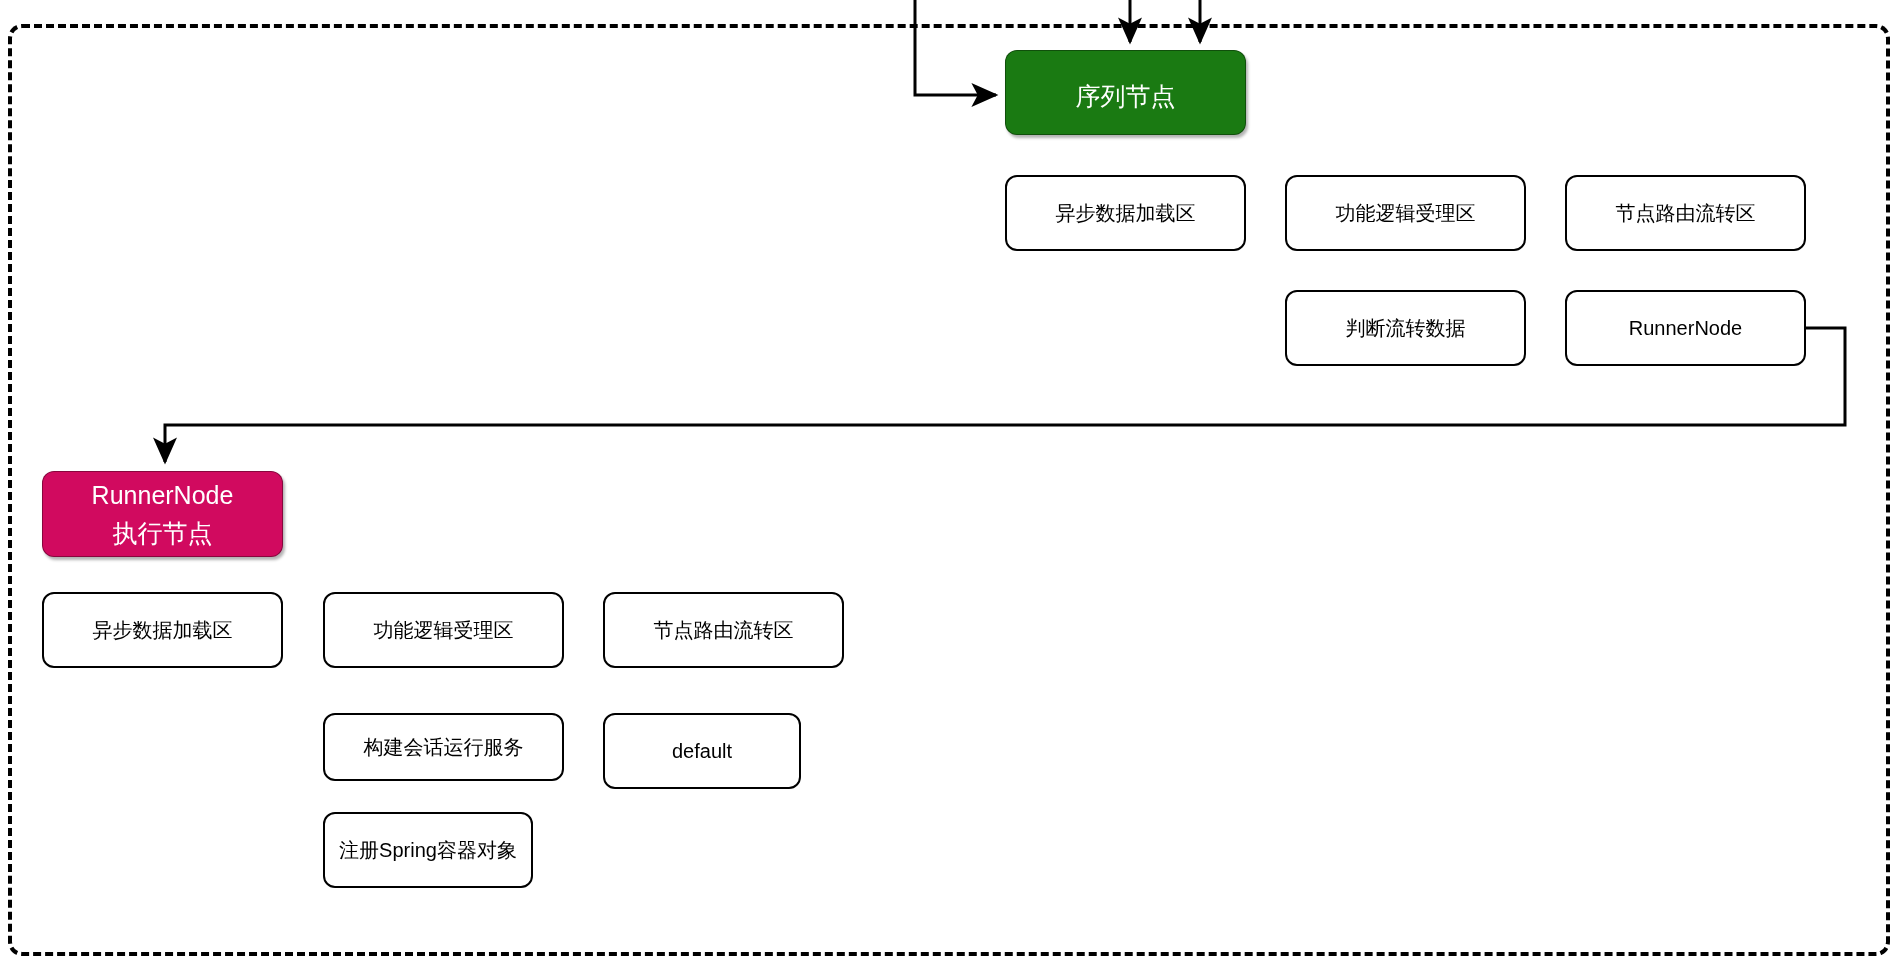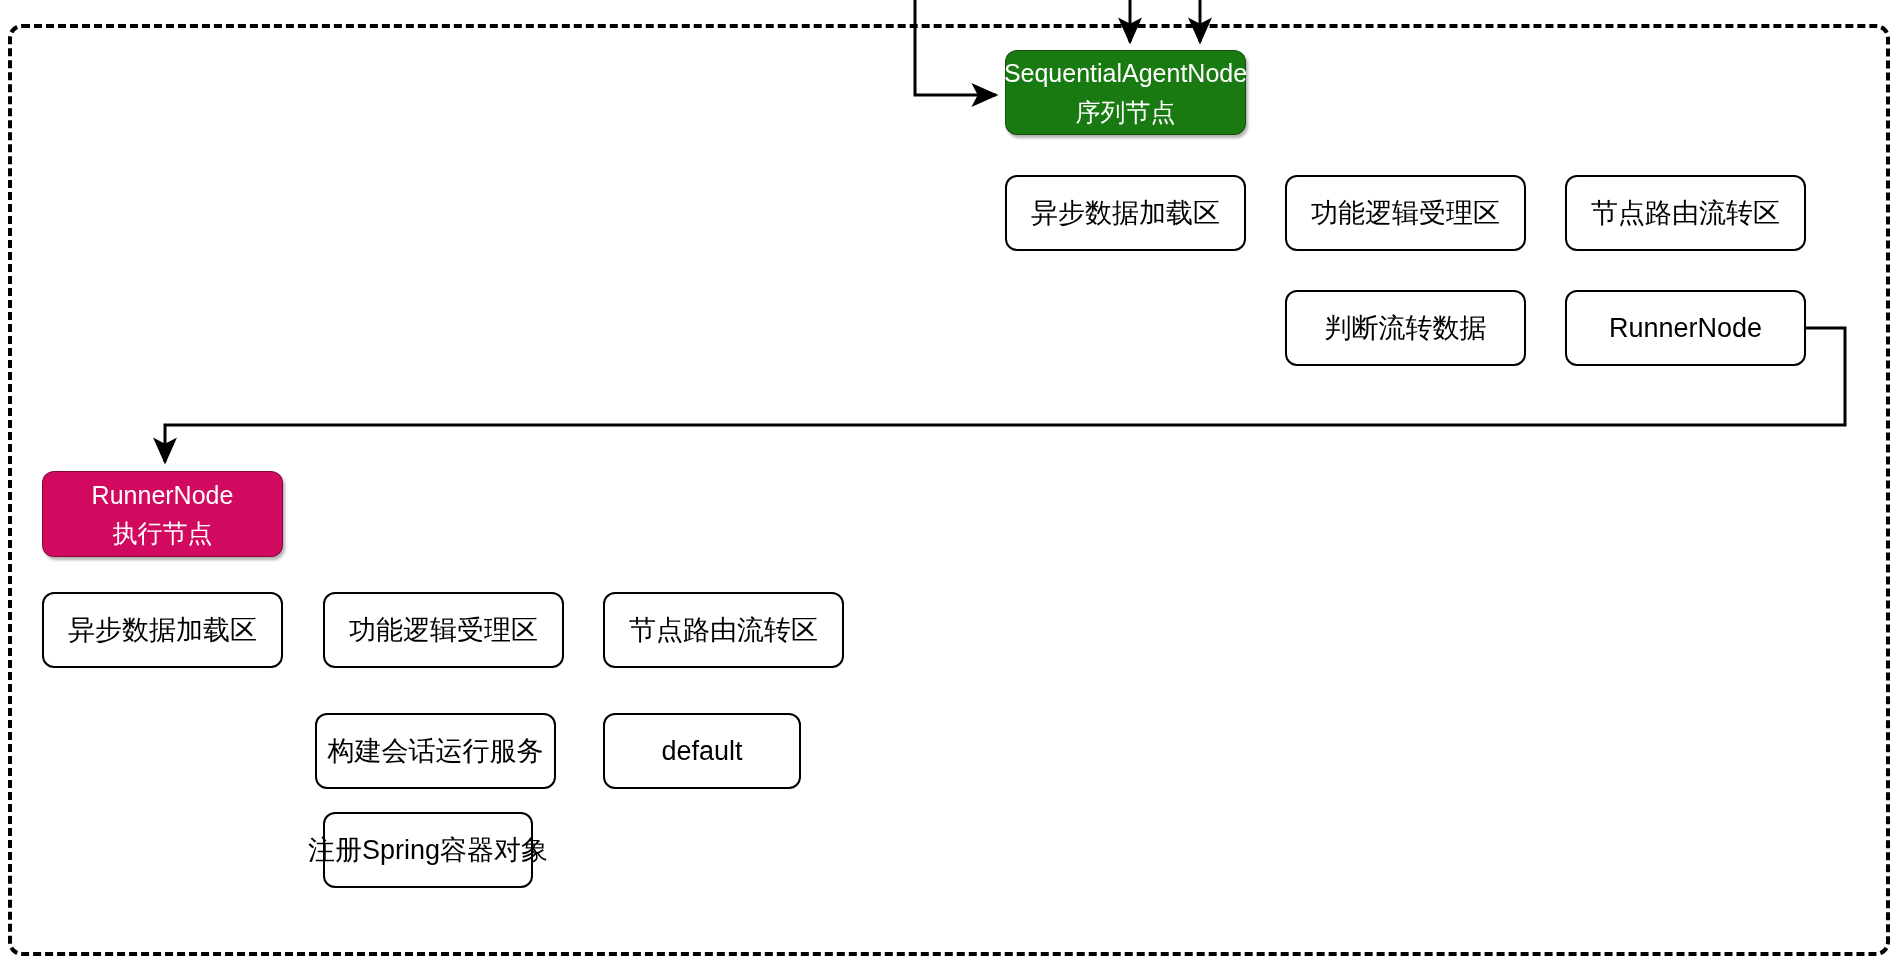--- a/index.html
+++ b/index.html
@@ -35,21 +35,21 @@
     justify-content: center;
     text-align: center;
     border-radius: 12px;
     line-height: 1.22;
     white-space: nowrap;
   }
   .node.plain {
     background: #ffffff;
     border: 2.2px solid #000000;
     color: #000000;
-    font-size: 27px;
+    font-size: 20px;
   }
   .node.accent {
     border: 1.5px solid rgba(0,0,0,0.35);
     color: #ffffff;
     font-size: 25px;
     box-shadow: 2px 3px 3px rgba(0,0,0,0.30);
   }
   .node .line1 { display: block; }
   .node .line2 { display: block; margin-top: 8px; }
   .dashed-container {
@@ -76,21 +76,20 @@
     <g id="edge-paths">
         <path d="M 915 -10 L 915 95 L 996 95" fill="none" stroke="#000000" stroke-width="3" stroke-linecap="butt" stroke-linejoin="miter" marker-end="url(#arrowhead)"></path>
         <path d="M 1130 -10 L 1130 42" fill="none" stroke="#000000" stroke-width="3" stroke-linecap="butt" stroke-linejoin="miter" marker-end="url(#arrowhead)"></path>
         <path d="M 1200 -10 L 1200 42" fill="none" stroke="#000000" stroke-width="3" stroke-linecap="butt" stroke-linejoin="miter" marker-end="url(#arrowhead)"></path>
         <path d="M 1806 328 L 1845 328 L 1845 425 L 165 425 L 165 462" fill="none" stroke="#000000" stroke-width="3" stroke-linecap="butt" stroke-linejoin="miter" marker-end="url(#arrowhead)"></path>
       </g>
   </svg>
 
   <div id="node-layer">
       <div class="node accent" style="left: 1005px; top: 50px; width: 241px; height: 85px; background: rgb(26, 122, 18);">
-        <span class="line1">SequentialAgentNode</span>
         <span class="line2">序列节点</span>
       </div>
       <div class="node plain" style="left: 1005px; top: 175px; width: 241px; height: 76px;">
         <span class="line1">异步数据加载区</span>
       </div>
       <div class="node plain" style="left: 1285px; top: 175px; width: 241px; height: 76px;">
         <span class="line1">功能逻辑受理区</span>
       </div>
       <div class="node plain" style="left: 1565px; top: 175px; width: 241px; height: 76px;">
         <span class="line1">节点路由流转区</span>
@@ -107,21 +106,21 @@
       </div>
       <div class="node plain" style="left: 42px; top: 592px; width: 241px; height: 76px;">
         <span class="line1">异步数据加载区</span>
       </div>
       <div class="node plain" style="left: 323px; top: 592px; width: 241px; height: 76px;">
         <span class="line1">功能逻辑受理区</span>
       </div>
       <div class="node plain" style="left: 603px; top: 592px; width: 241px; height: 76px;">
         <span class="line1">节点路由流转区</span>
       </div>
-      <div class="node plain" style="left: 315px; top: 713px; width: 241px; height: 76px;">
+      <div class="node plain" style="left: 323px; top: 713px; width: 241px; height: 68px;">
         <span class="line1">构建会话运行服务</span>
       </div>
       <div class="node plain" style="left: 603px; top: 713px; width: 198px; height: 76px;">
         <span class="line1">default</span>
       </div>
       <div class="node plain" style="left: 323px; top: 812px; width: 210px; height: 76px;">
         <span class="line1">注册Spring容器对象</span>
       </div>
     </div>
 

